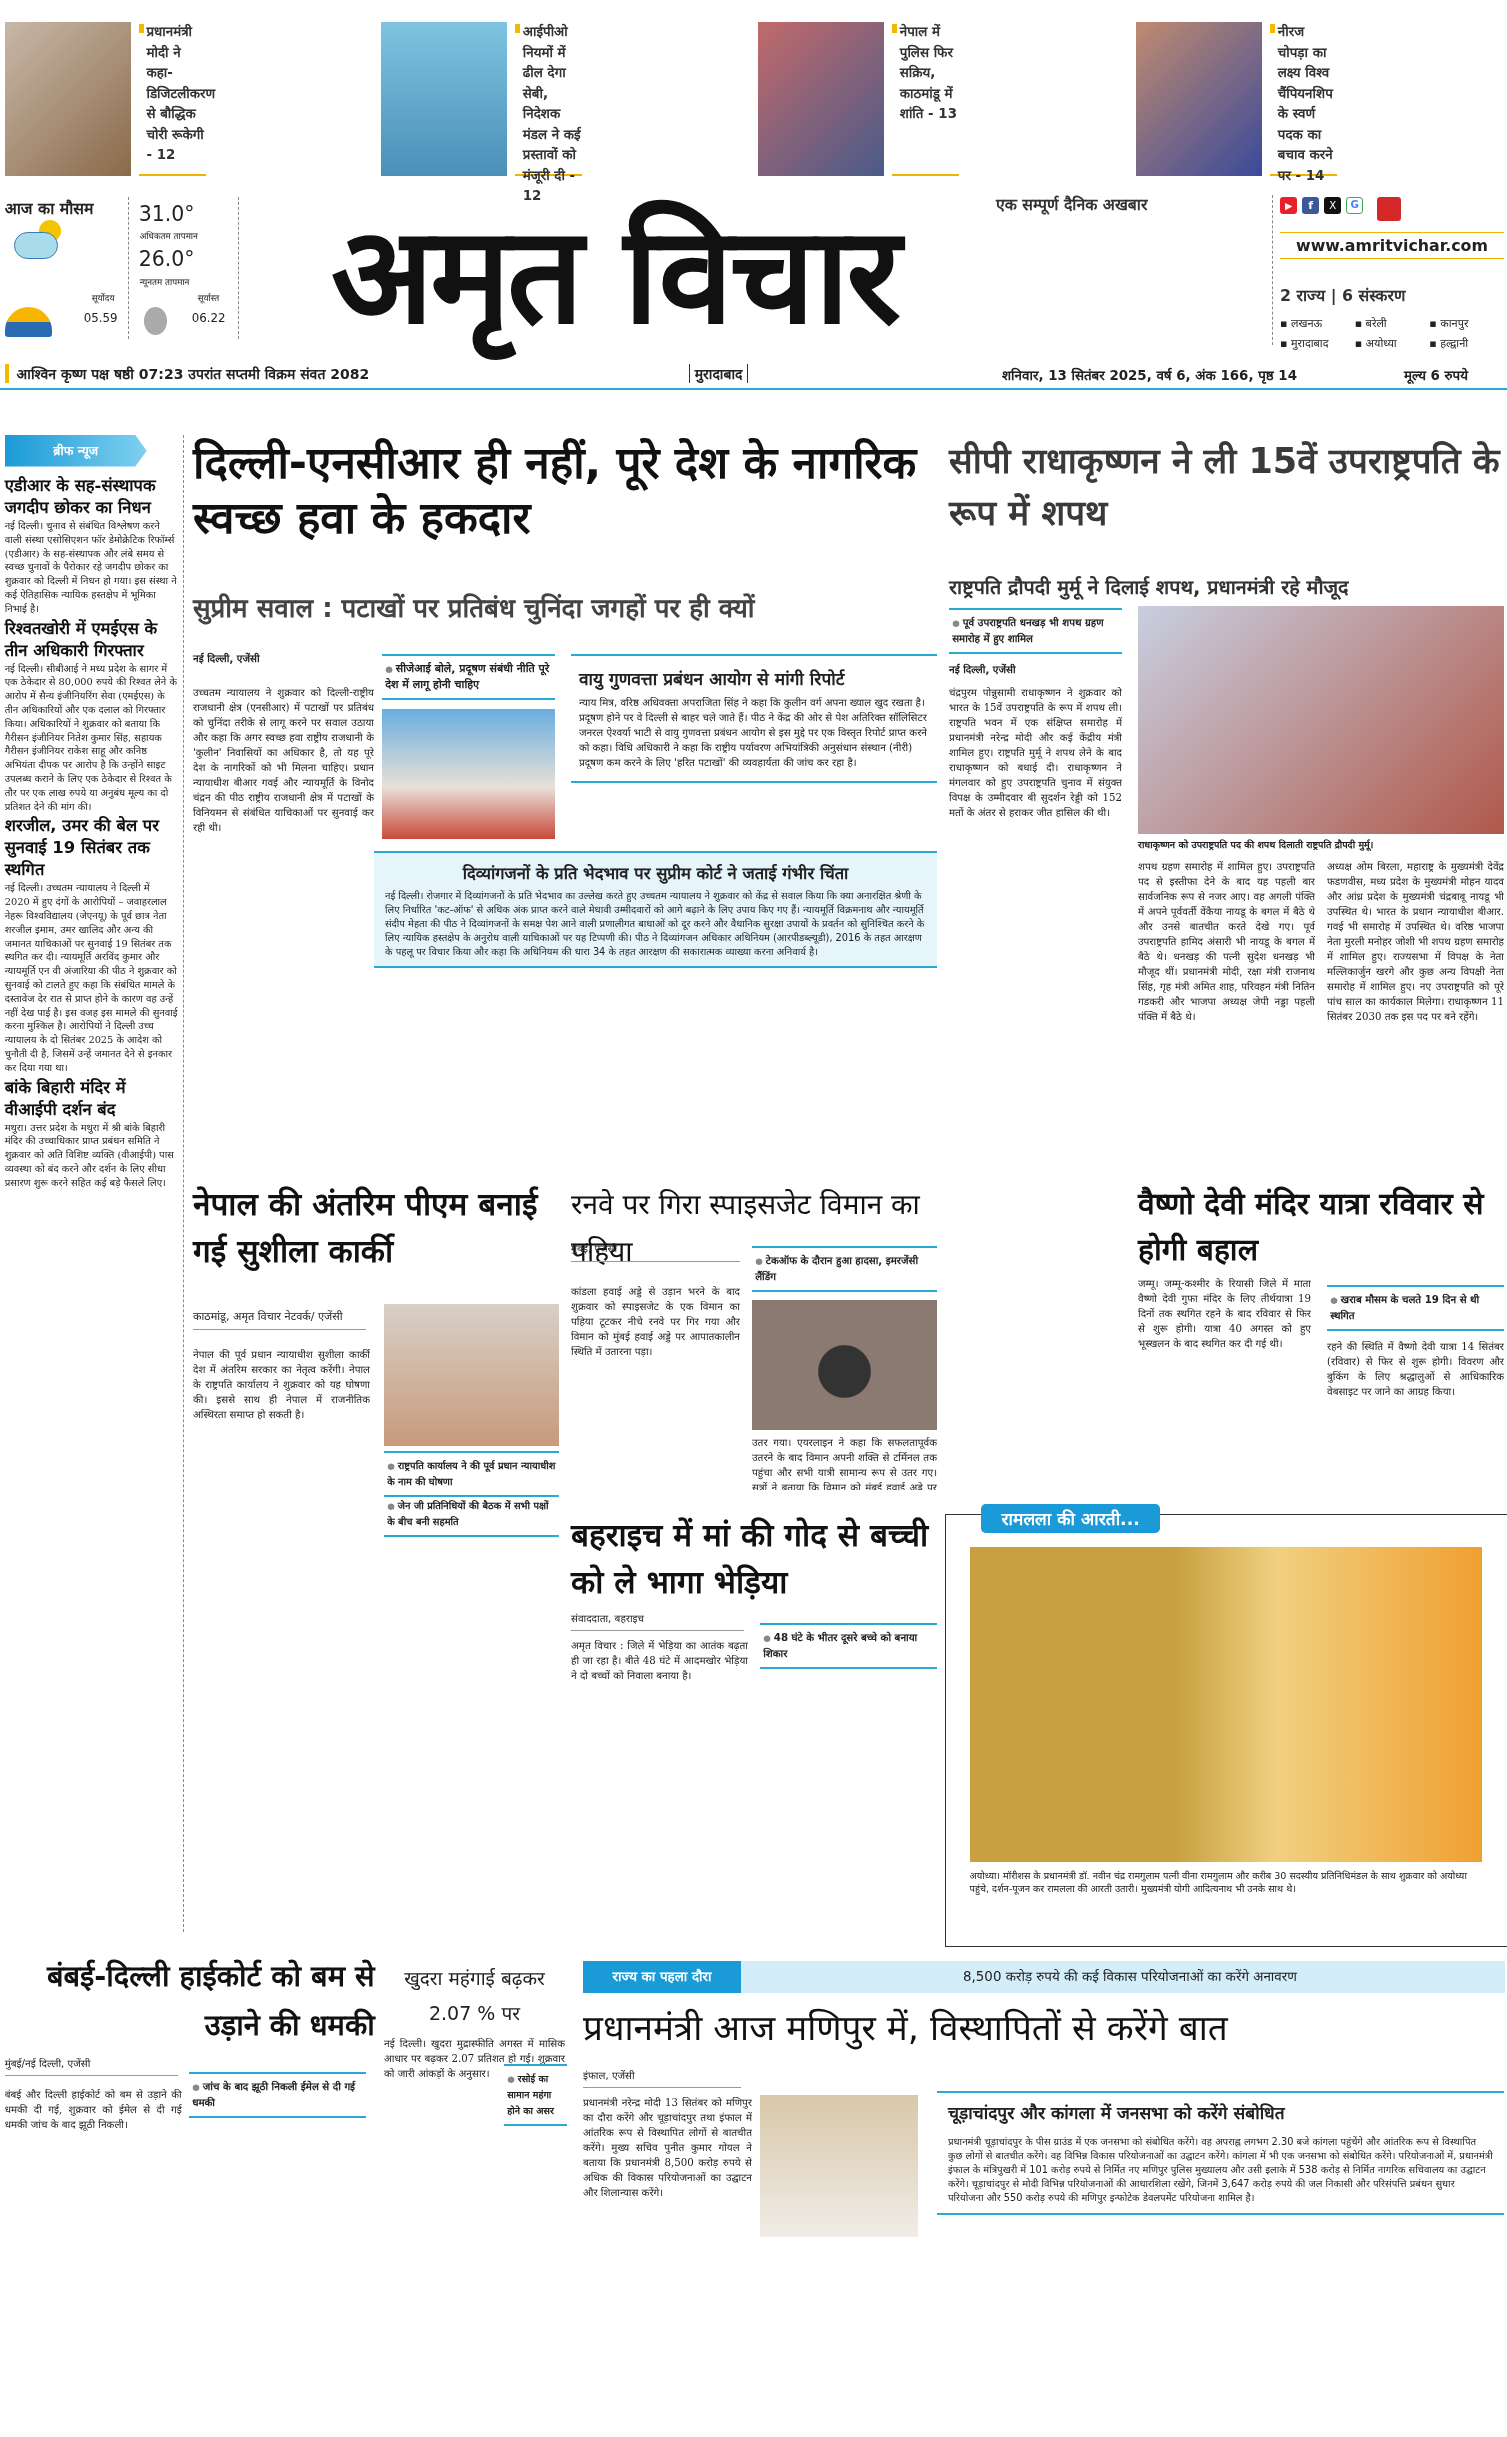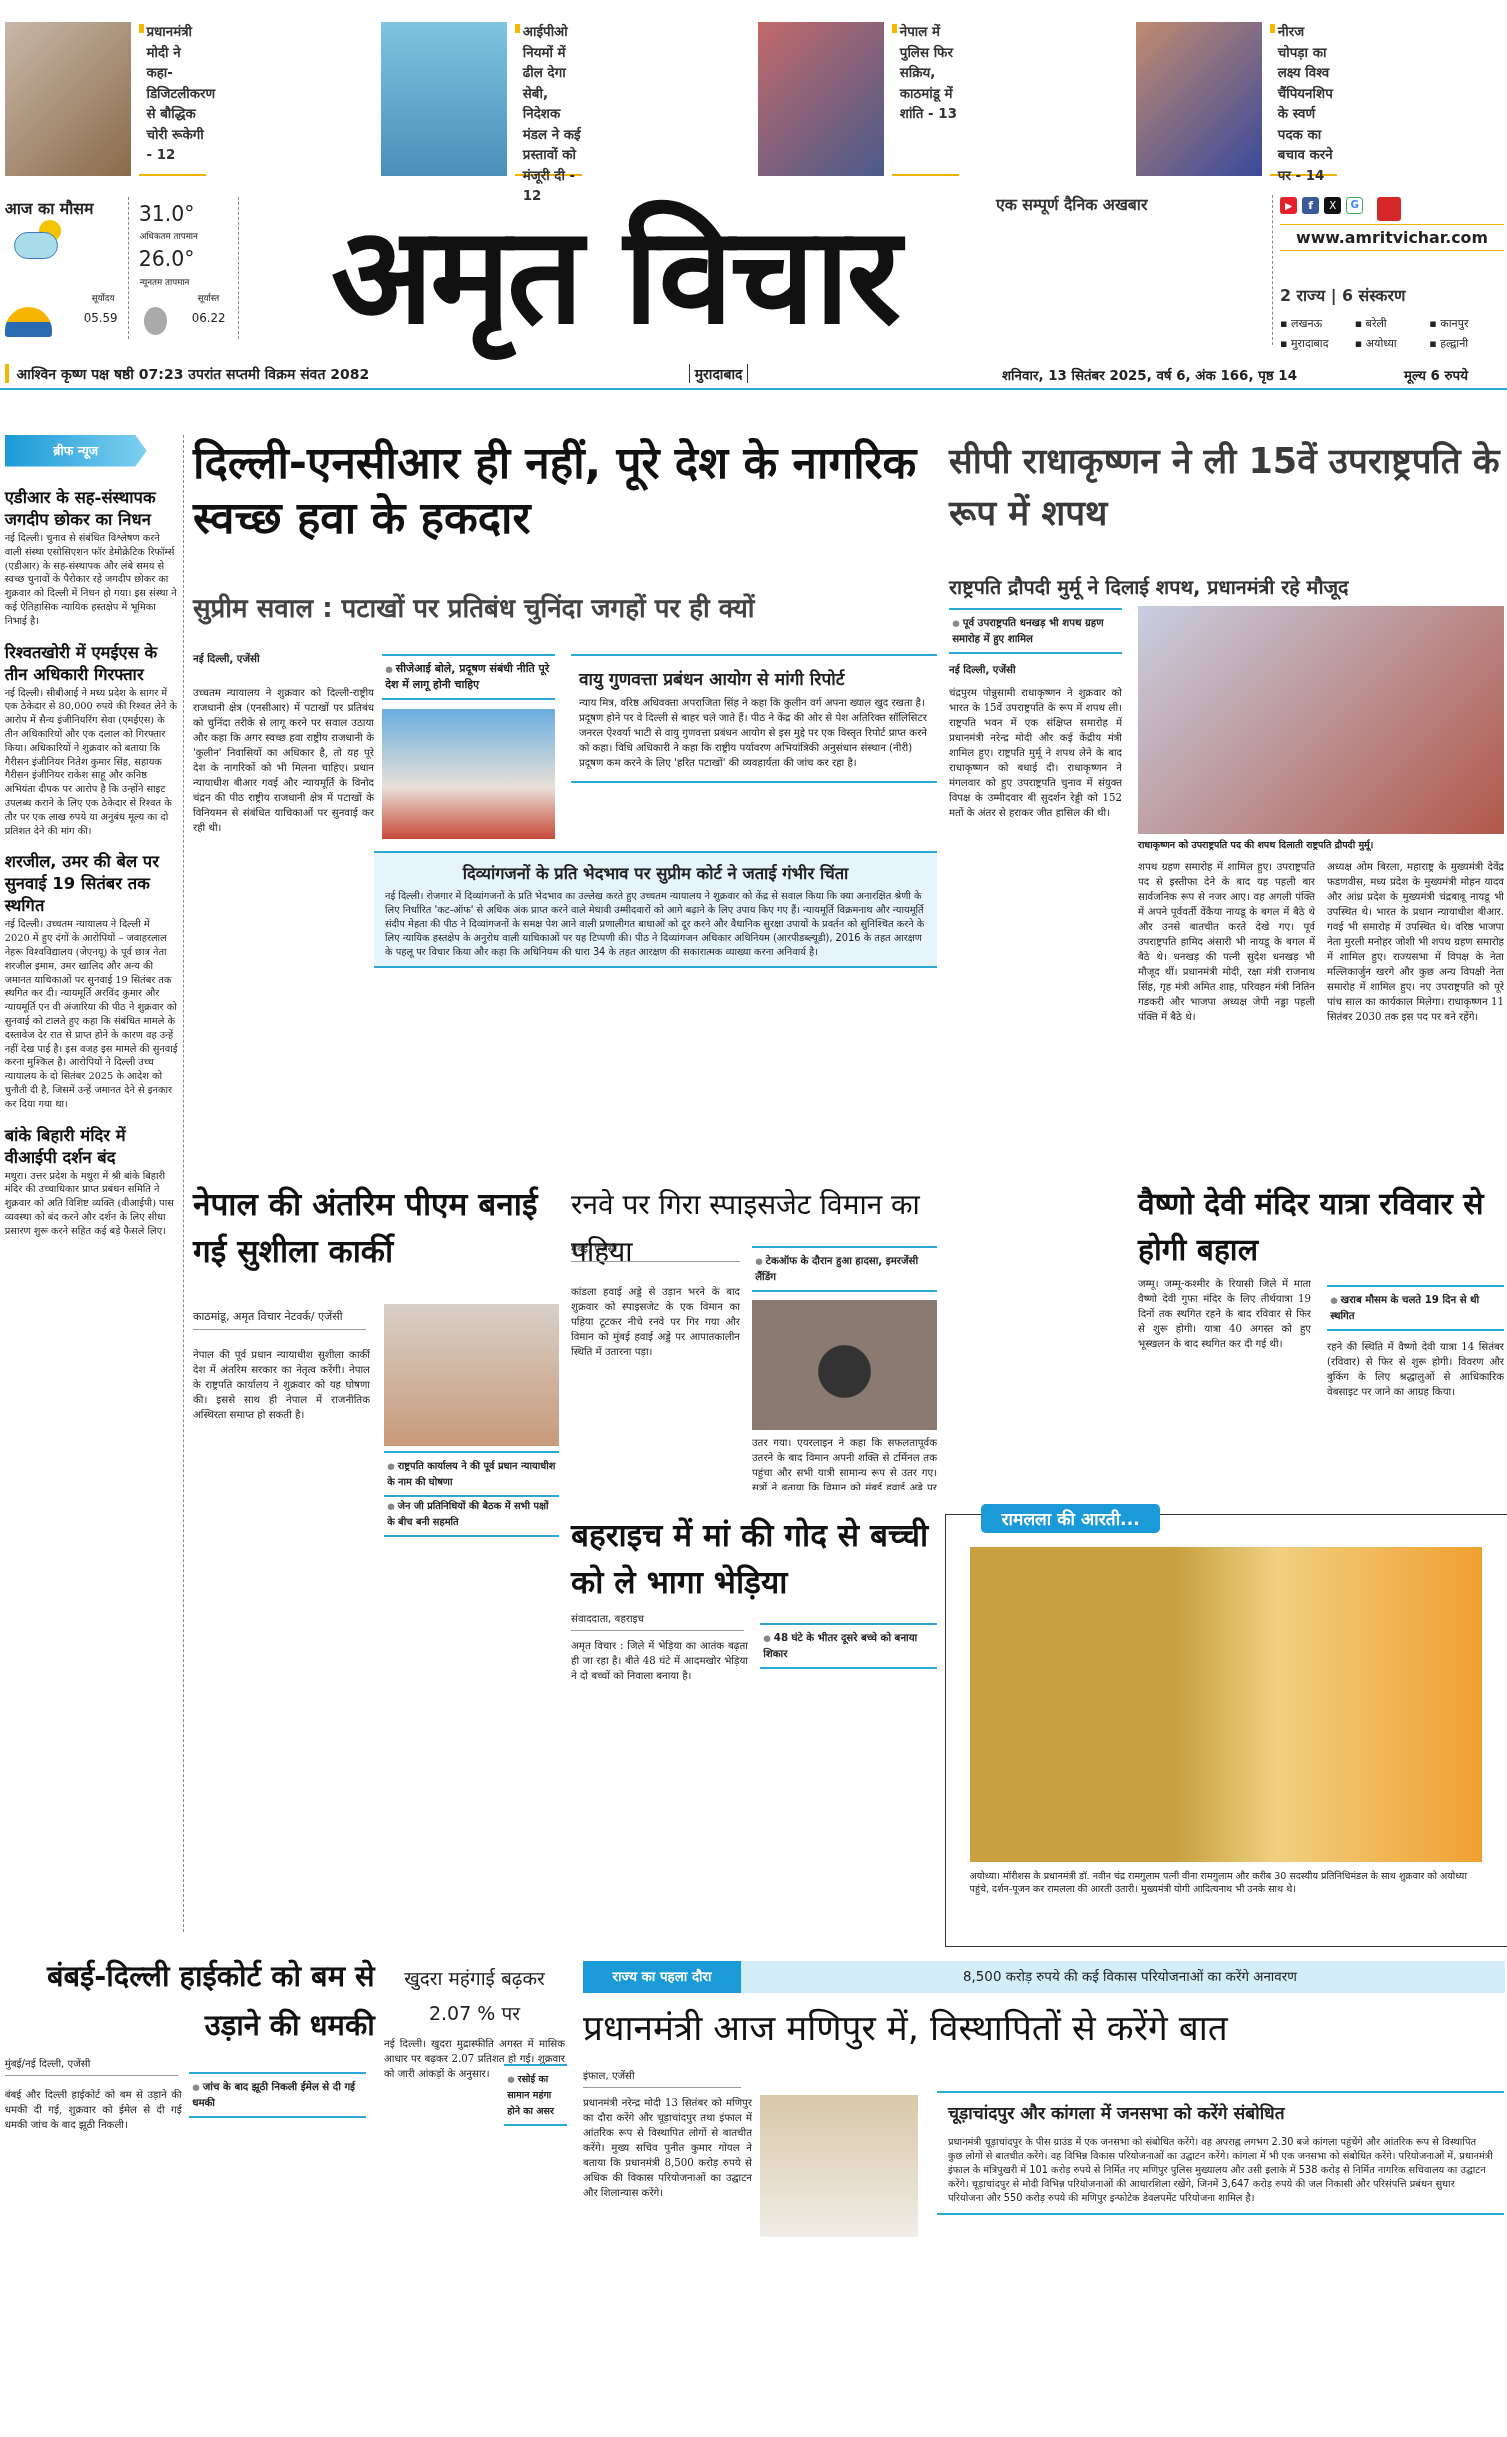--- a/index.html
+++ b/index.html
@@ -11,21 +11,21 @@
 .teaser .tx:before{content:"";position:absolute;left:0;top:1.6px;width:5.5px;height:9.5px;background:#f5b800}
 .masthead-title{position:absolute;left:331px;top:201px;font-size:134px;font-weight:900;letter-spacing:-3.2px;line-height:150px;color:#111;font-family:"DejaVu Sans",sans-serif}
 .bluebar{position:absolute;left:0;width:1508px;height:2.4px;background:#2aa9d6}
 .h1{font-weight:900;color:#111;line-height:1.15}
 .gray{color:#444}
 .body{font-size:10.2px;line-height:15px;color:#222;text-align:justify;font-family:"DejaVu Serif",serif}
 .bul{border-top:2.4px solid #2aa9d6;border-bottom:2.4px solid #2aa9d6;padding:4.7px 3.2px;font-weight:bold;font-size:11px;line-height:15.8px}
 .bul:before{content:"● ";color:#888;font-size:8.7px}
 .img{background:linear-gradient(135deg,#b99a86,#6f5b52)}
 .dash-v{position:absolute;border-left:1.6px dashed #888}
-.brief-h{font-size:16.5px;font-weight:900;line-height:22px;color:#111;margin-top:14px}
+.brief-h{font-size:16.5px;font-weight:900;line-height:22px;color:#111;margin-top:2px}
 .brief-b{font-size:9.8px;line-height:13.8px;font-family:"DejaVu Serif",serif}
 .cap{font-size:9.5px;line-height:13.4px}
 </style>
 </head>
 <body>
 
 <div class="teaser" style="left:4.7px">
   <div class="ph" style="background:linear-gradient(135deg,#c8b8a8,#8a6a4a)"></div>
   <div class="tx">प्रधानमंत्री मोदी ने कहा- डिजिटलीकरण से बौद्धिक चोरी रूकेगी - 12</div>
 </div>
@@ -65,21 +65,21 @@
 <div class="abs" style="left:996px;top:193px;font-size:15.8px;font-weight:bold;color:#333">एक सम्पूर्ण दैनिक अखबार</div>
 <div class="abs" style="left:689px;top:364px;font-size:14px;font-weight:bold;border-left:1.6px solid #333;border-right:1.6px solid #333;padding:0 4.7px">मुरादाबाद</div>
 <div class="dash-v" style="left:1272px;top:195px;height:150px"></div>
 <div class="abs" style="left:1280px;top:197px;display:flex;gap:4.7px">
   <div style="width:17.3px;height:17.3px;background:#e8202a;border-radius:3.2px;color:#fff;font-size:9.5px;text-align:center;line-height:17.3px">▶</div>
   <div style="width:17.3px;height:17.3px;background:#3b5998;border-radius:3.2px;color:#fff;font-size:11px;font-weight:bold;text-align:center;line-height:17.3px">f</div>
   <div style="width:17.3px;height:17.3px;background:#111;border-radius:3.2px;color:#fff;font-size:10.2px;text-align:center;line-height:17.3px">X</div>
   <div style="width:17.3px;height:17.3px;background:#fff;border:1.6px solid #34a853;border-radius:3.2px;color:#4285f4;font-size:10.2px;font-weight:bold;text-align:center;line-height:14px">G</div>
   <div style="width:23.6px;height:23.6px;background:#d62828;border-radius:3.2px;margin-left:9.5px"></div>
 </div>
-<div class="abs" style="left:1280px;top:224px;width:224px;border-top:1.6px solid #f0b400;border-bottom:1.6px solid #f0b400;text-align:center;font-size:15.8px;font-weight:bold;padding:3.2px 0">www.amritvichar.com</div>
+<div class="abs" style="left:1280px;top:232px;width:224px;border-top:1.6px solid #f0b400;border-bottom:1.6px solid #f0b400;text-align:center;font-size:15.8px;font-weight:bold;padding:3.2px 0">www.amritvichar.com</div>
 <div class="abs" style="left:1280px;top:284px;width:224px;text-align:left;font-size:15.8px;font-weight:bold;color:#333">2 राज्य | 6 संस्करण</div>
 <div class="abs" style="left:1280px;top:315px;width:224px;display:grid;grid-template-columns:1fr 1fr 1fr;font-size:11px;row-gap:4.7px">
   <span>▪ <span>लखनऊ</span></span>
   <span>▪ <span>बरेली</span></span>
   <span>▪ <span>कानपुर</span></span>
   <span>▪ <span>मुरादाबाद</span></span>
   <span>▪ <span>अयोध्या</span></span>
   <span>▪ <span>हल्द्वानी</span></span>
 </div>
 <div class="abs" style="left:4.7px;top:364px;border-left:4.7px solid #f5b800;padding-left:7.9px;font-size:14px;font-weight:bold">आश्विन कृष्ण पक्ष षष्ठी 07:23 उपरांत सप्तमी विक्रम संवत 2082</div>

